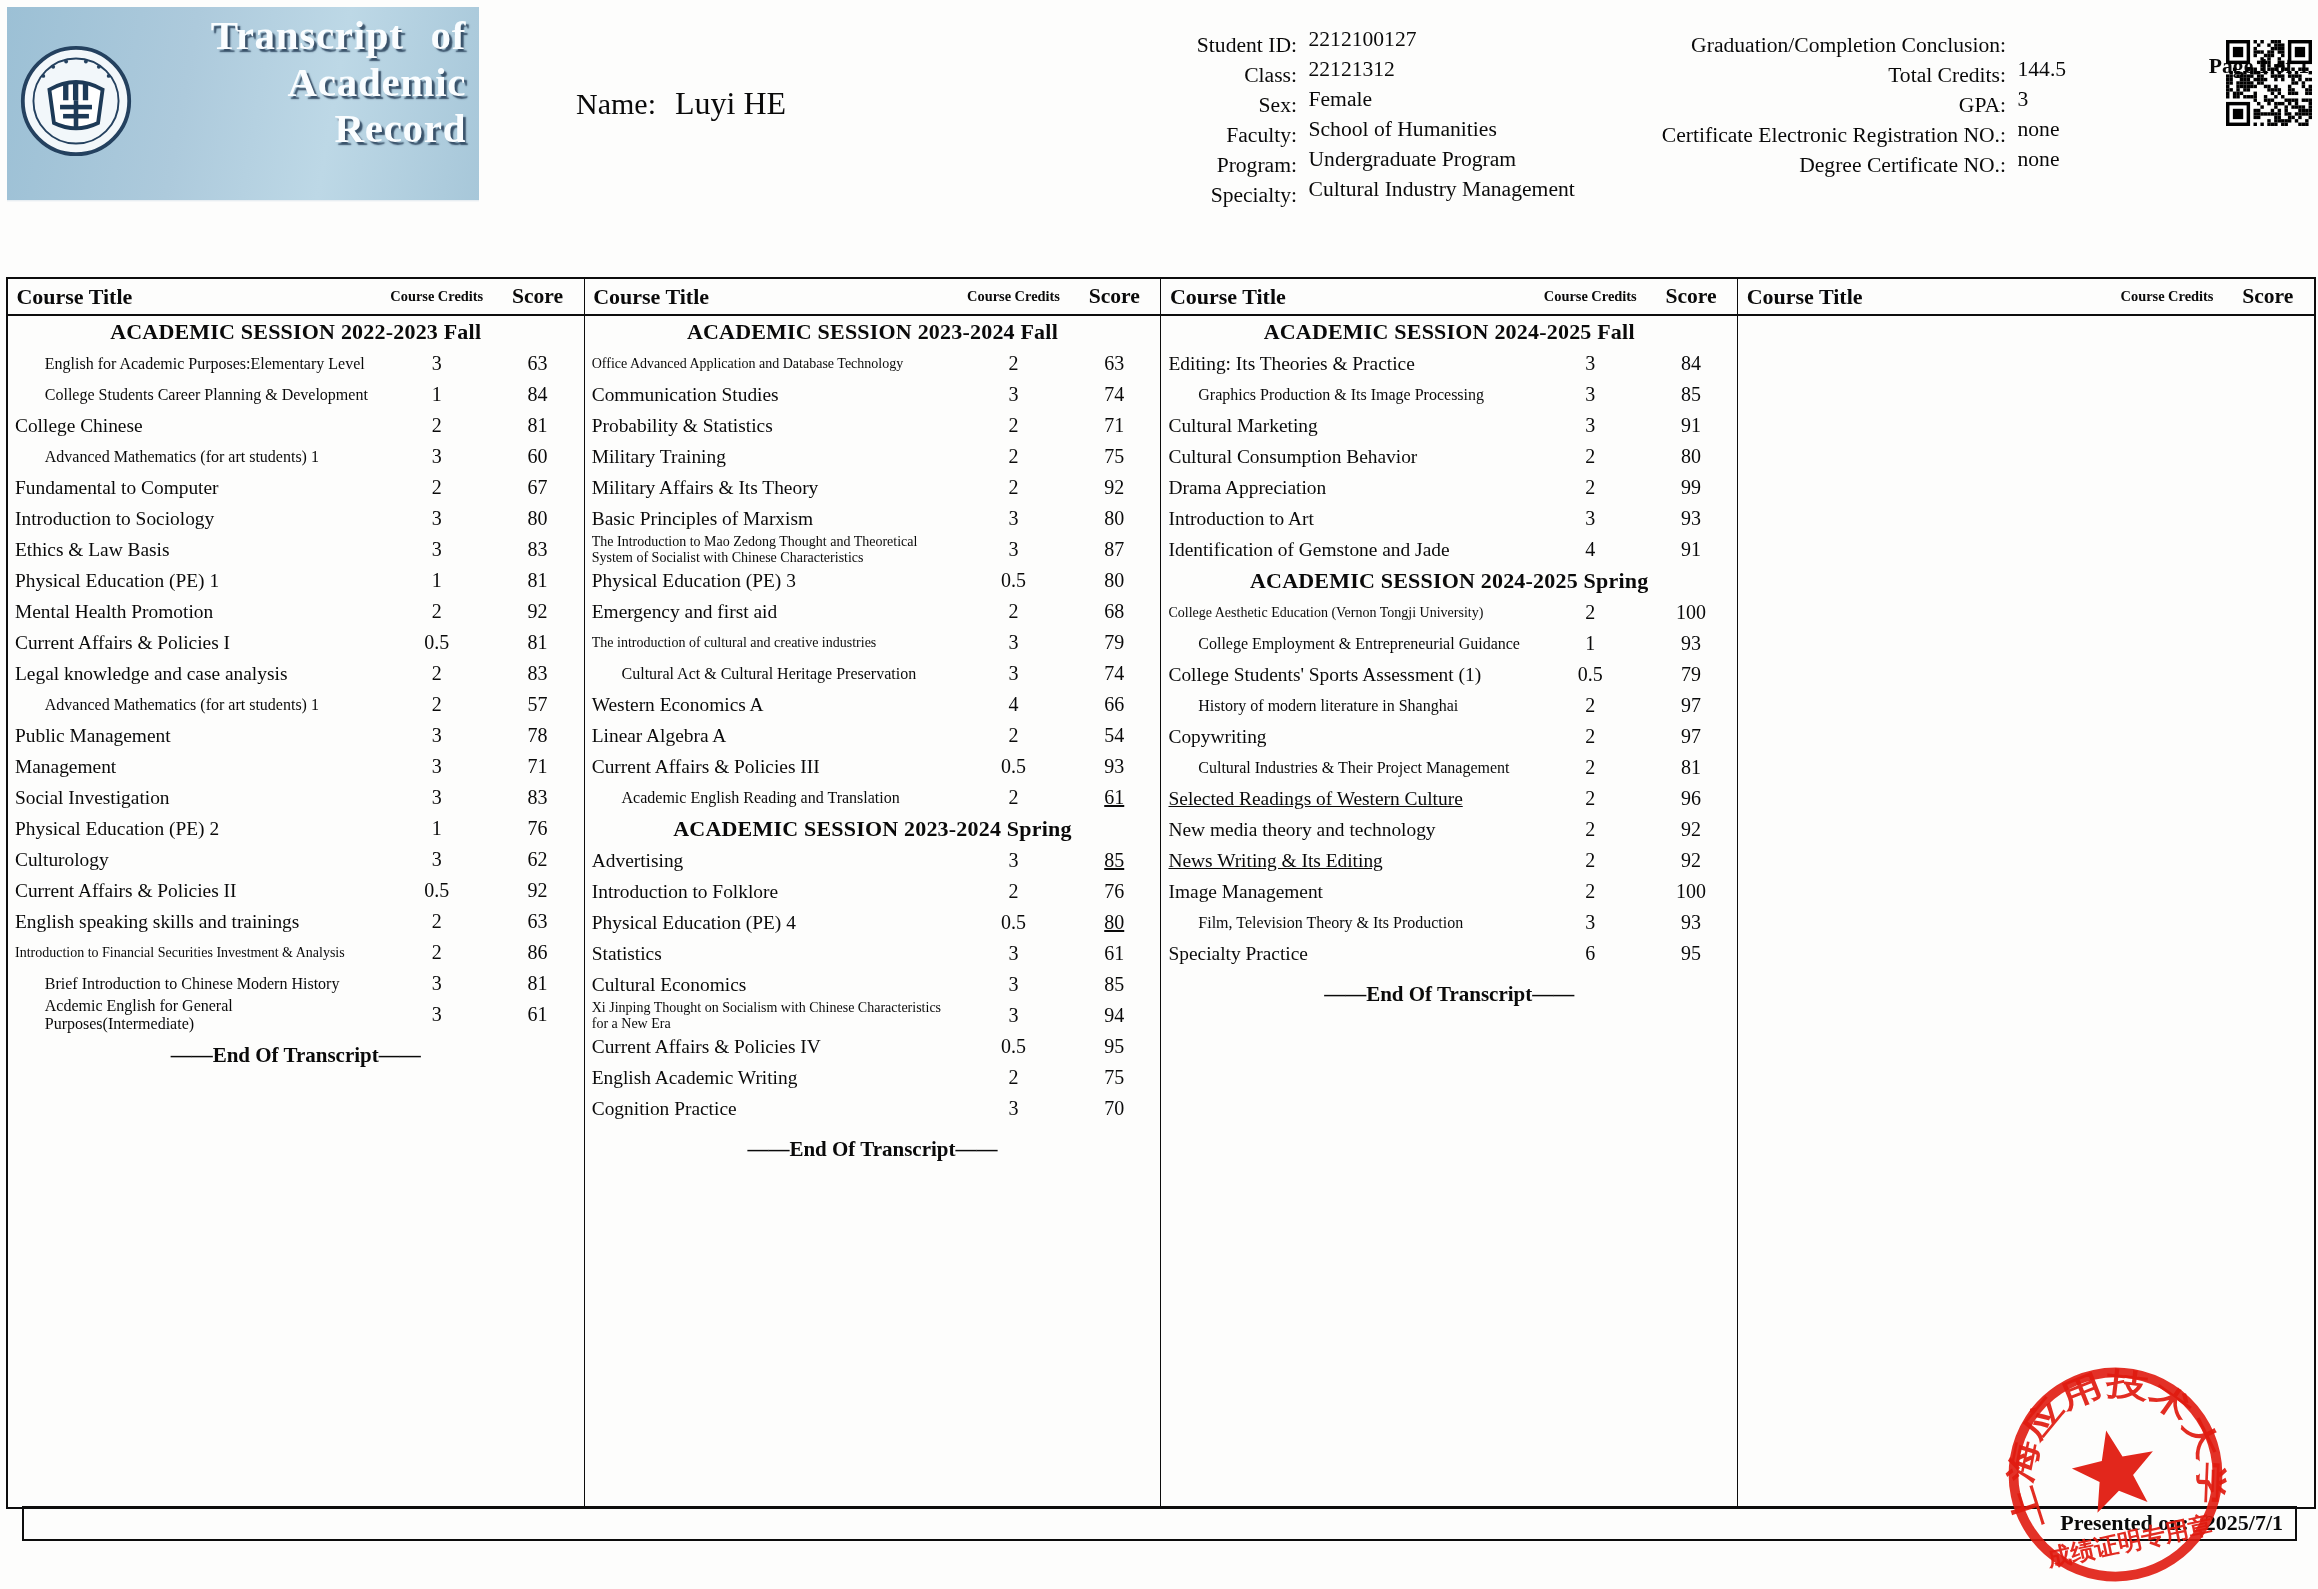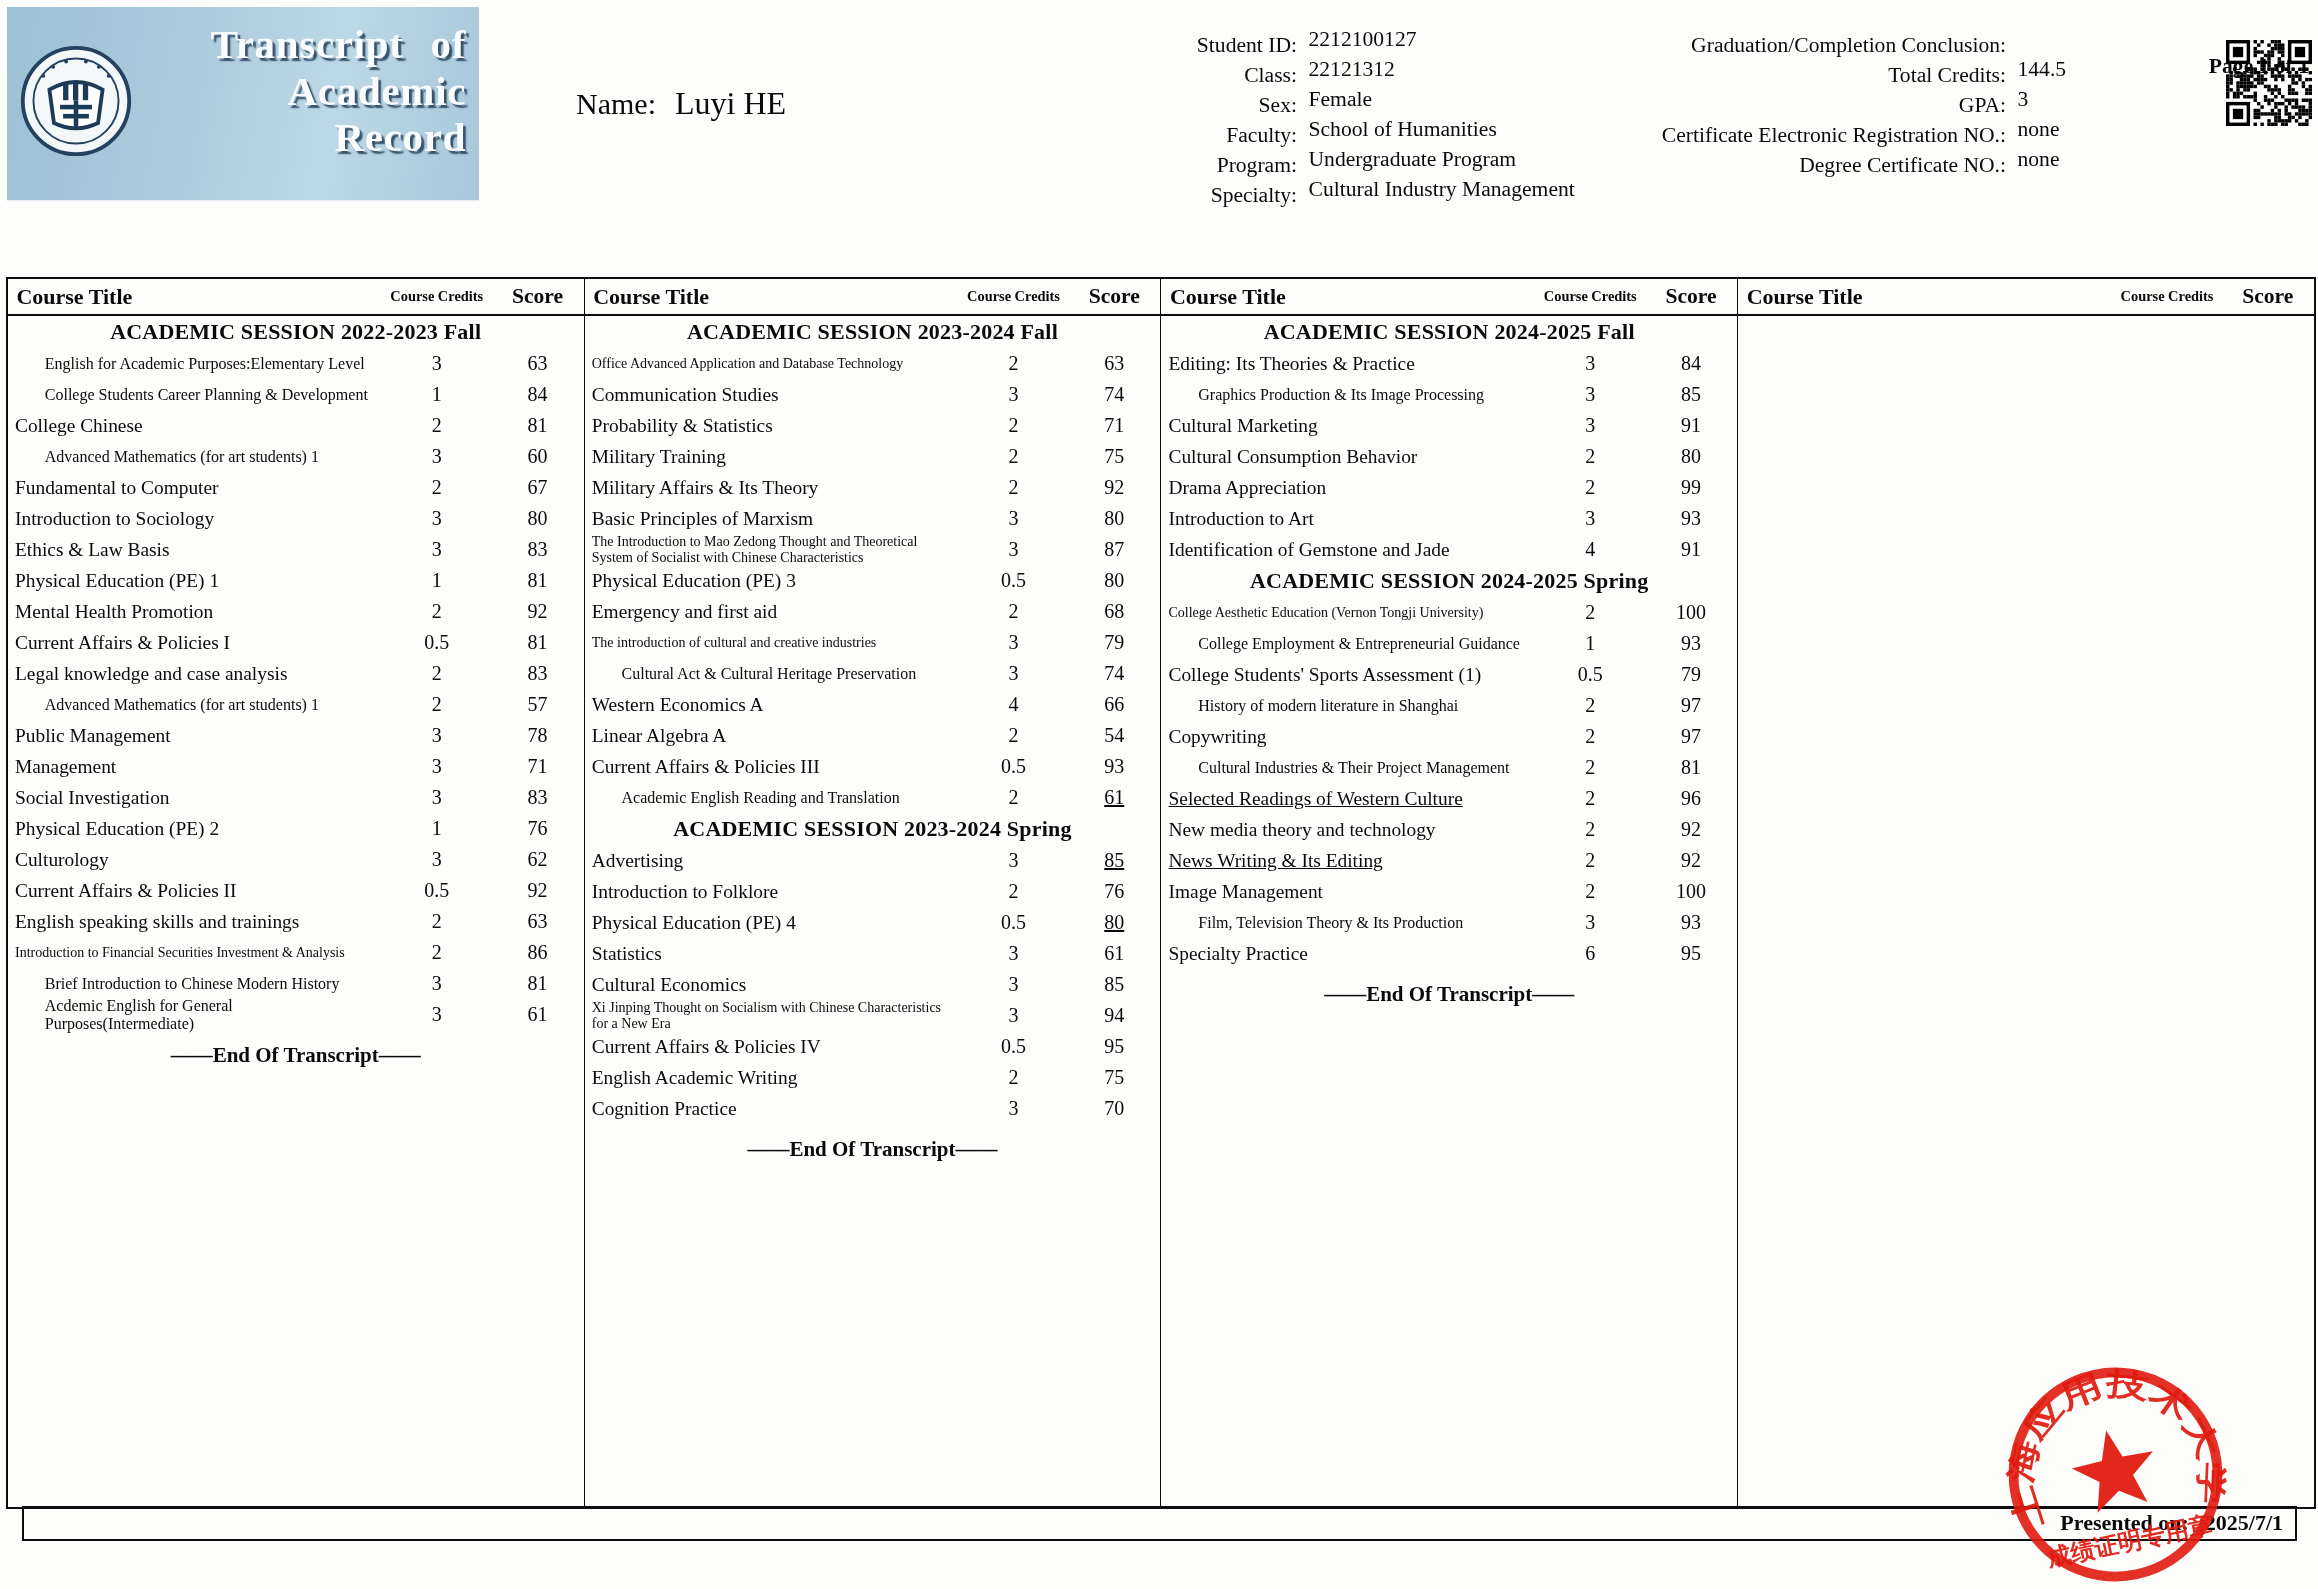--- a/index.html
+++ b/index.html
@@ -4,21 +4,21 @@
 <style>
   html,body{margin:0;padding:0;background:#ffffff;}
   .page{position:relative;width:2319px;height:1590px;background:#fdfdfc;overflow:hidden;
         font-family:"Liberation Serif","DejaVu Serif",serif;color:#0a0a0a;}
 
   
   .banner{position:absolute;left:7.2px;top:7.2px;width:472px;height:193px;
           background:linear-gradient(100deg,#9cc0d5 0%,#adcadc 38%,#bdd8e6 68%,#a7c7d9 100%);
           box-shadow:0 1.4px 0 #e8eef2;}
   .logo{position:absolute;left:11.5px;top:37px;width:114px;height:114px;}
-  .banner-title{position:absolute;right:13px;top:14px;text-align:right;
+  .banner-title{position:absolute;right:13px;top:5px;text-align:right;
           font-weight:bold;font-size:41px;line-height:1.13;letter-spacing:0.7px;word-spacing:16px;
           color:#fafdff;text-shadow:2.9px 2.9px 1.4px rgba(26,50,76,.8);}
 
   
   .name-row{position:absolute;left:576px;top:85px;font-size:30px;}
   .name-row .nv{margin-left:19px;font-size:32px;}
   .kv{position:absolute;display:grid;grid-auto-rows:30px;align-items:center;font-size:21.6px;}
   .kv .k{text-align:right;grid-column:1;margin-top:12px;}
   .kv .v{text-align:left;grid-column:2;padding-left:11.5px;}
   #studentInfo{left:1059px;top:24.5px;grid-template-columns:238px auto;}

